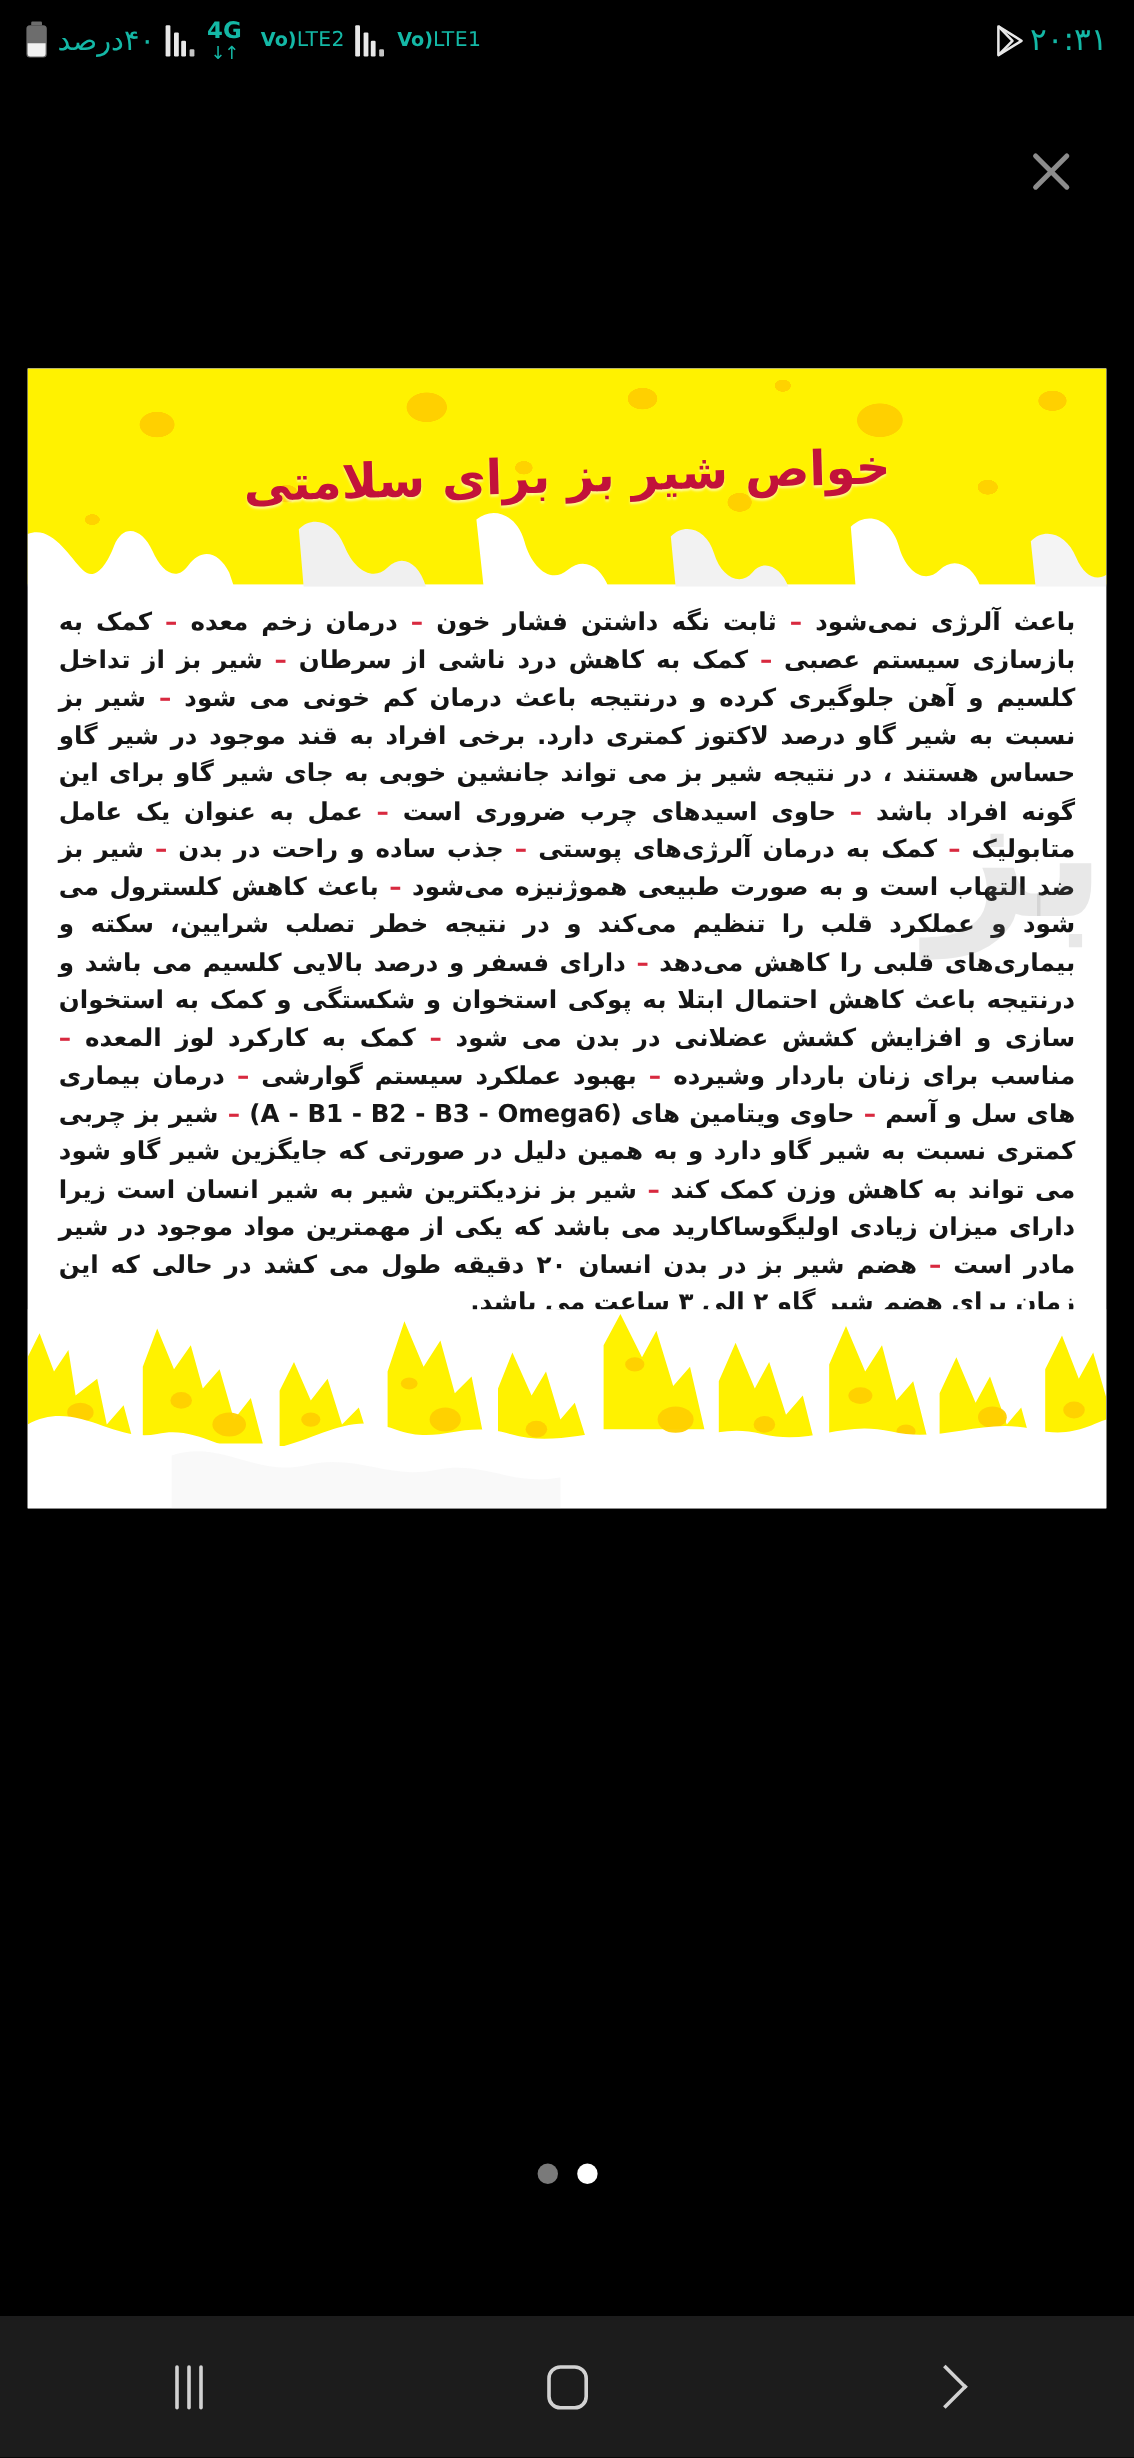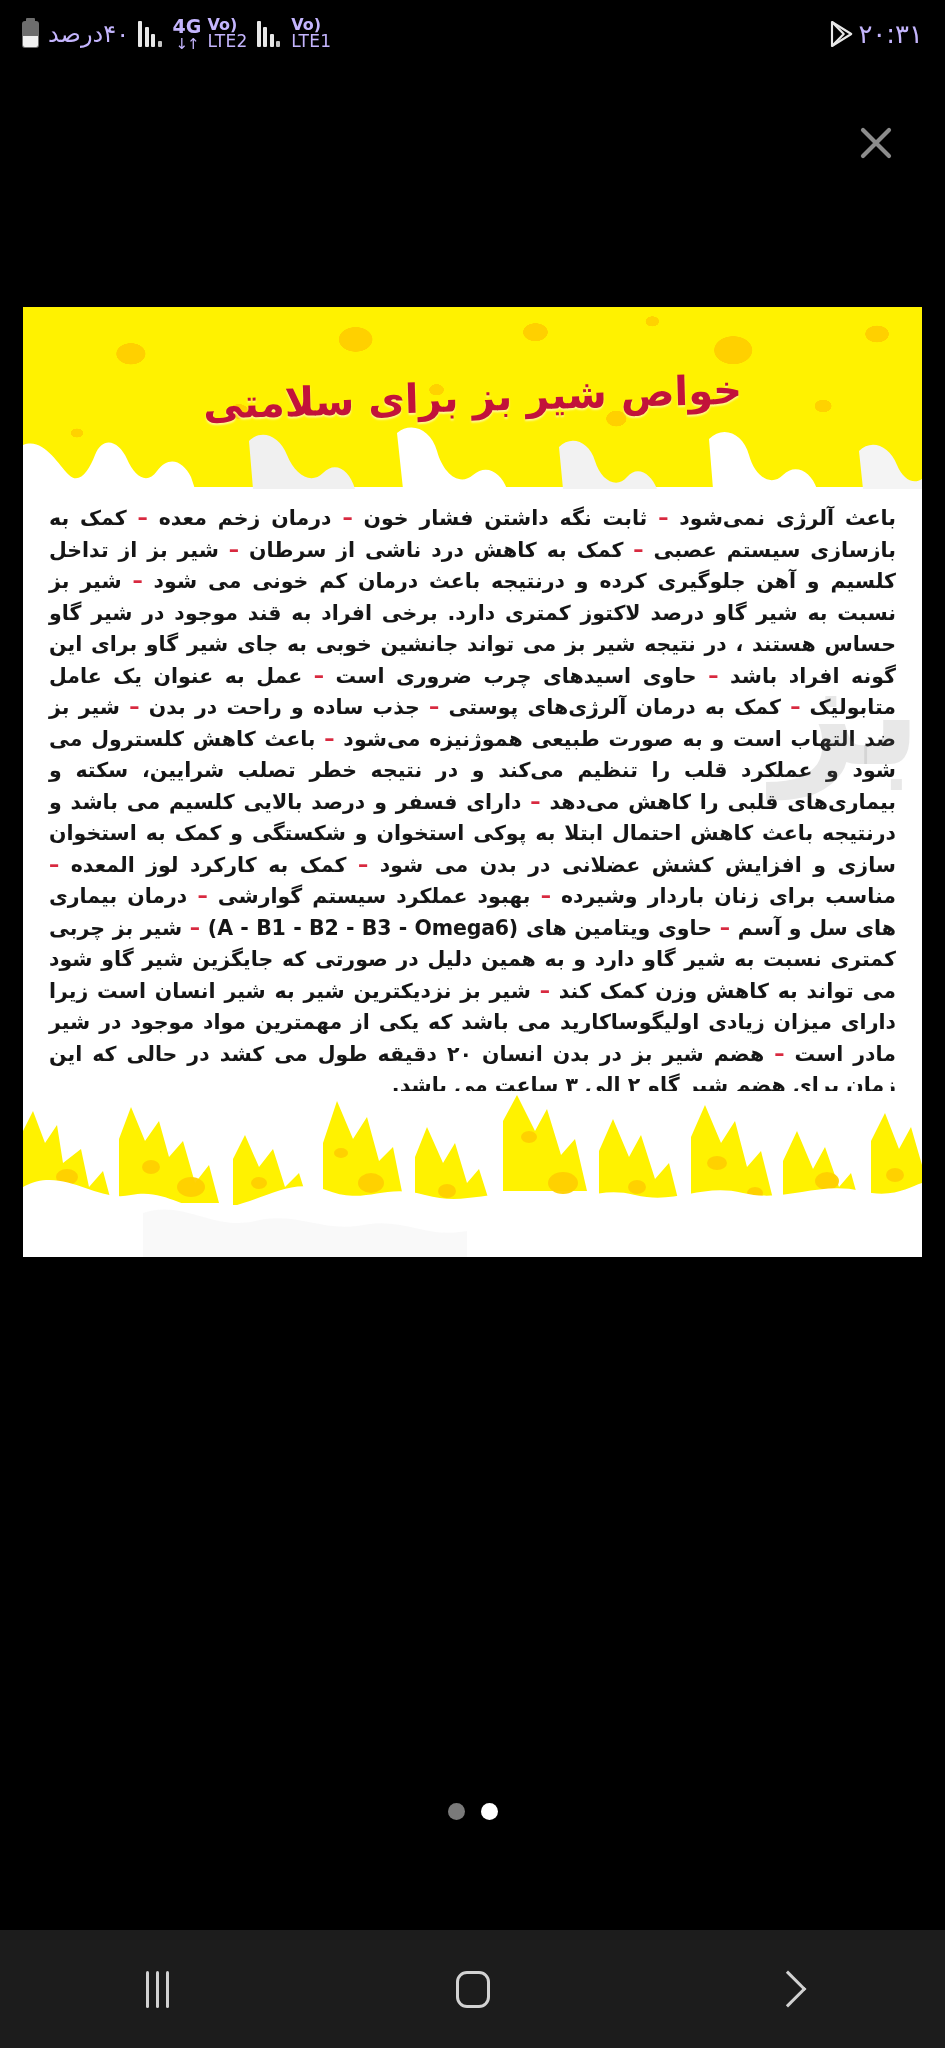--- a/index.html
+++ b/index.html
@@ -16,21 +16,21 @@
     background:#000;
   }
 
   
   .status-bar {
     position:absolute; top:0; left:0;
     width:945px; height:68px;
     display:flex; align-items:center;
     direction:ltr;
     padding:0 22px;
-    color:#c4b5fd;
+    color:#14b8a6;
   }
   .status-left {
     display:flex; align-items:center; gap:9px;
     direction:ltr;
   }
   .status-right {
     margin-left:auto;
     display:flex; align-items:center; gap:1px;
   }
 
@@ -64,32 +64,32 @@
     display:inline-flex; align-items:flex-end; gap:2.5px;
     height:26px;
   }
   .signal-bars i { display:block; width:4px; background:#e8e8e8; border-radius:1px; }
   .signal-bars i:nth-child(1){ height:26px; }
   .signal-bars i:nth-child(2){ height:20px; }
   .signal-bars i:nth-child(3){ height:13px; }
   .signal-bars i:nth-child(4){ height:6px; opacity:.85; }
 
   .sim-block {
-    display:inline-flex; align-items:center; gap:6px;
+    display:inline-flex; align-items:center; gap:16px;
     margin-left:2px;
   }
   .net-stack {
     display:flex; flex-direction:column;
     align-items:center; line-height:1;
     gap:1px;
   }
   .net-type { font-size:19px; font-weight:700; }
   .net-arrows { font-size:15px; letter-spacing:-1px; line-height:1; }
   .volte-stack {
-    display:flex; flex-direction:column;
+    display:flex; flex-direction:row;
     align-items:flex-start; line-height:1.05;
   }
   .volte-top { font-size:16px; font-weight:600; }
   .volte-bot { font-size:17px; font-weight:400; letter-spacing:.3px; }
 
   .play-icon { width:30px; height:30px; display:block; }
   .clock-text {
     font-size:26px; font-weight:500;
     direction:rtl; white-space:nowrap;
   }

